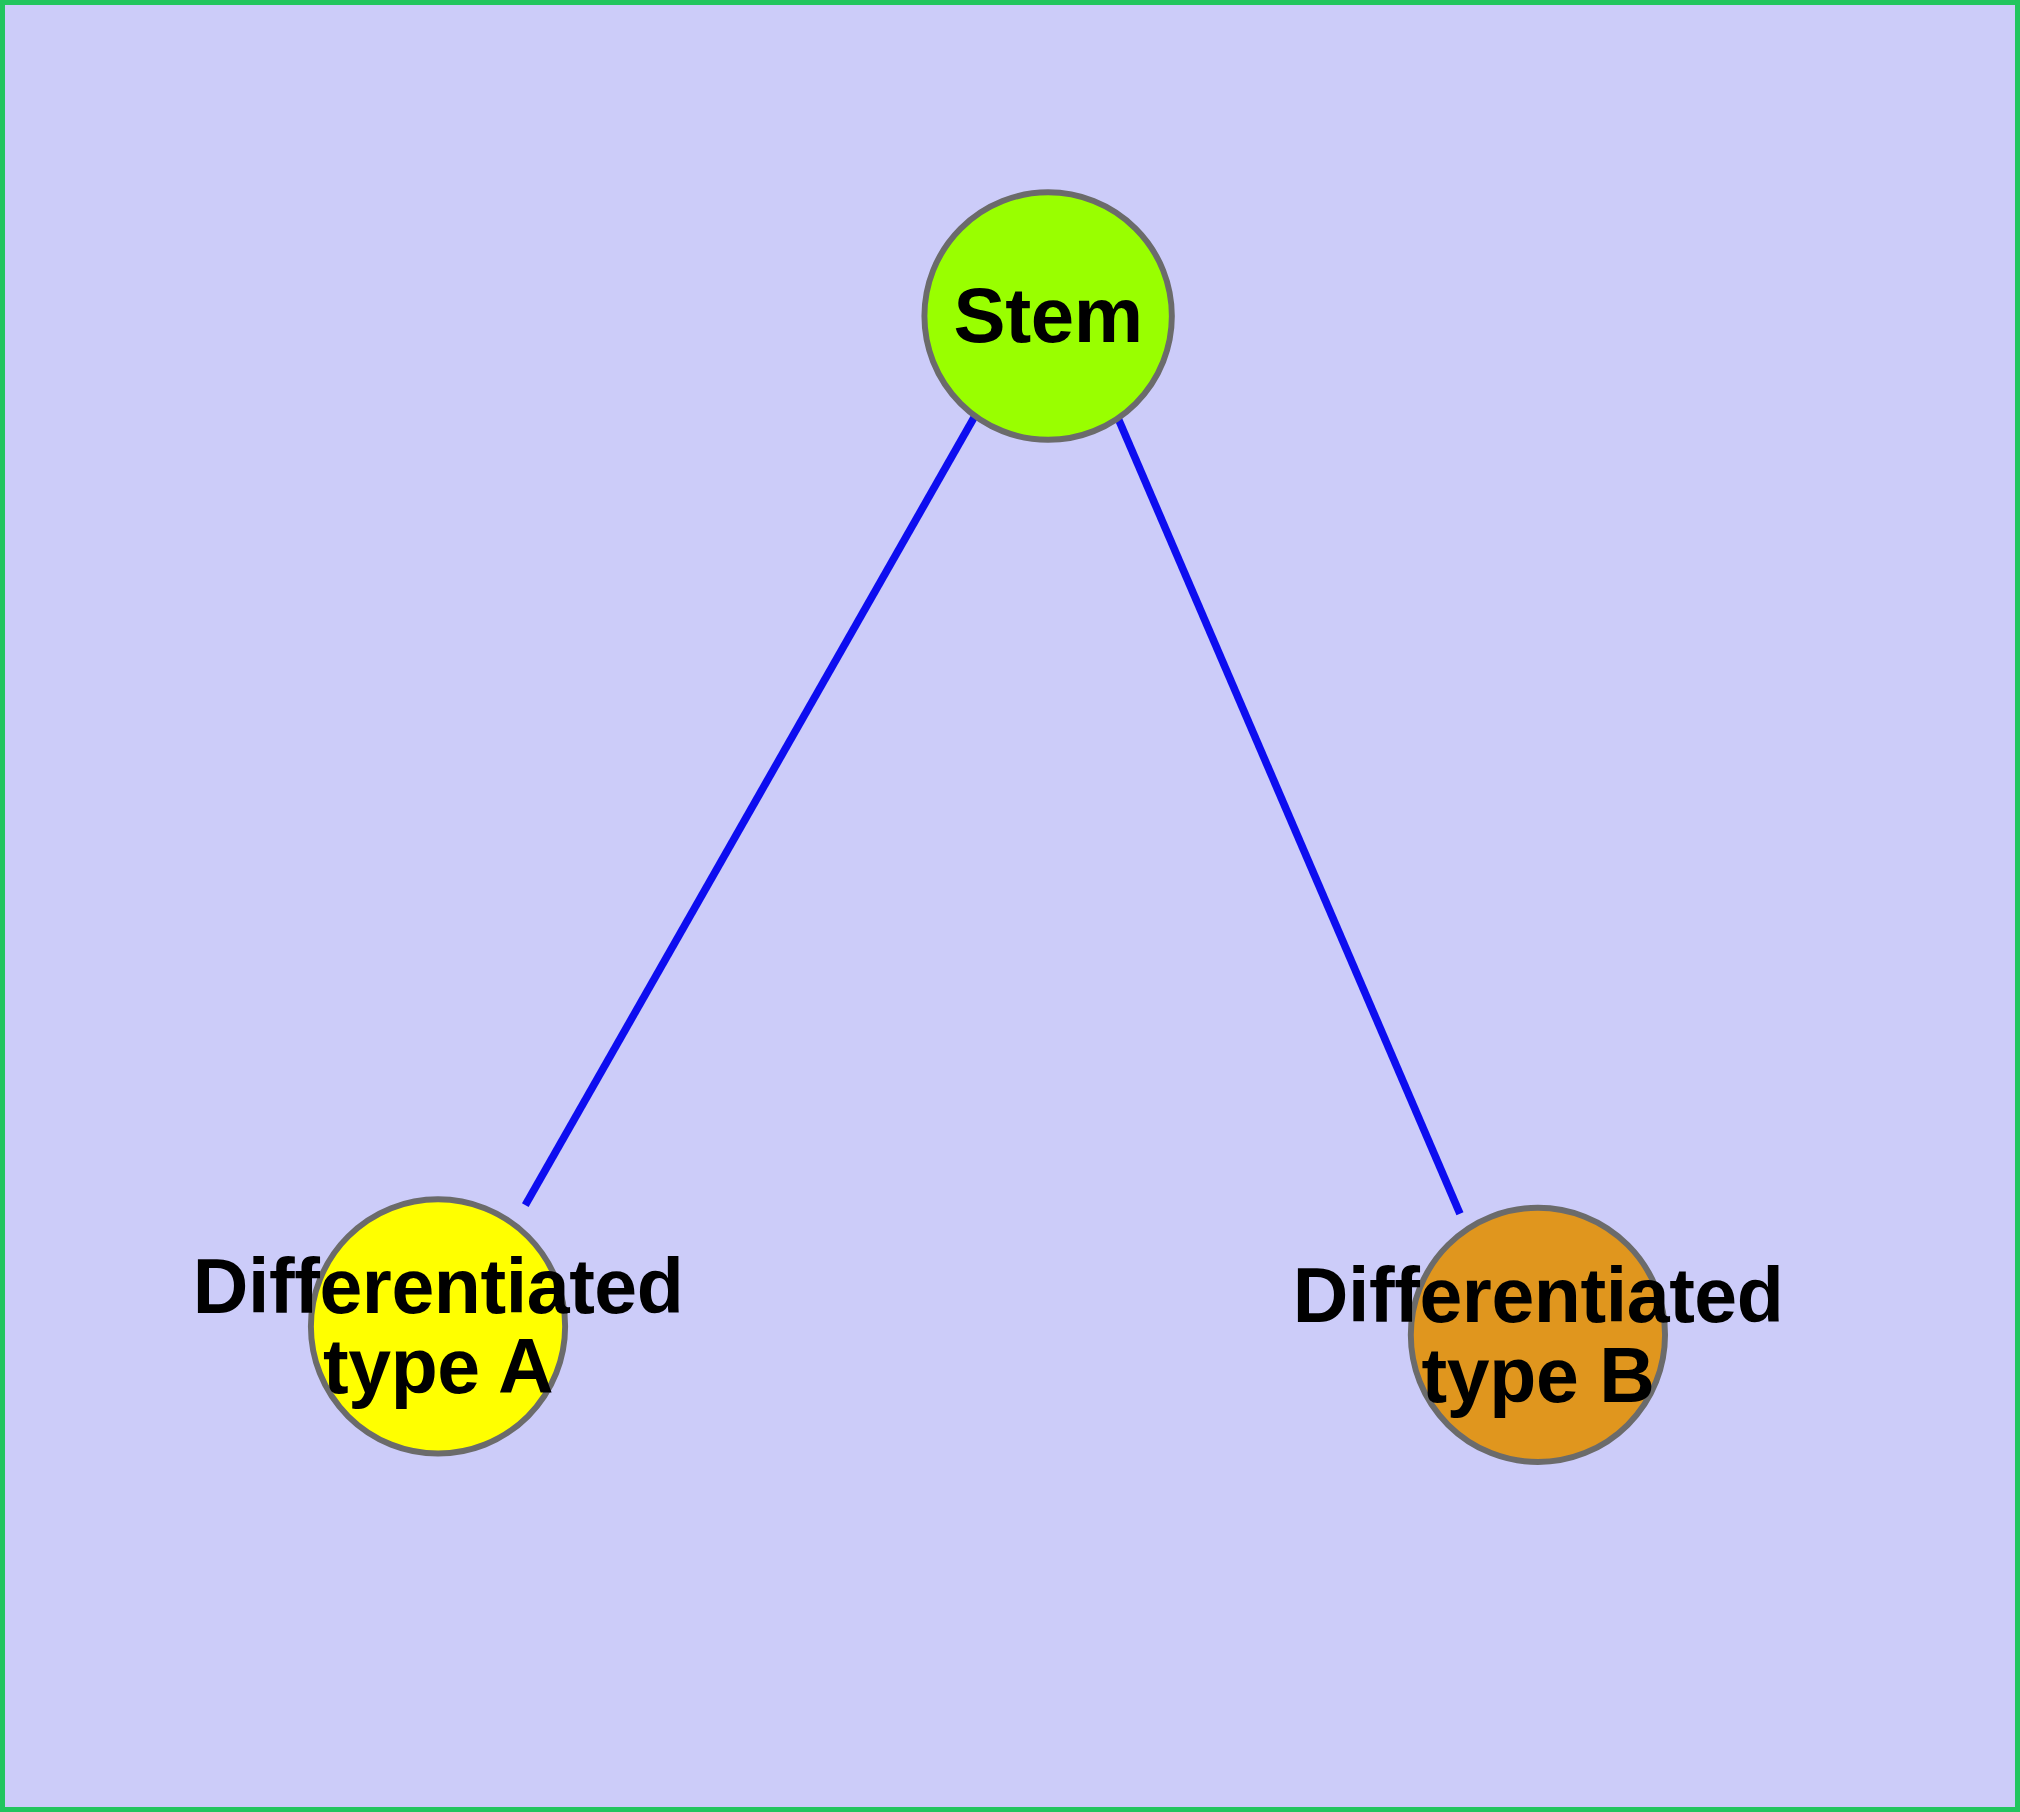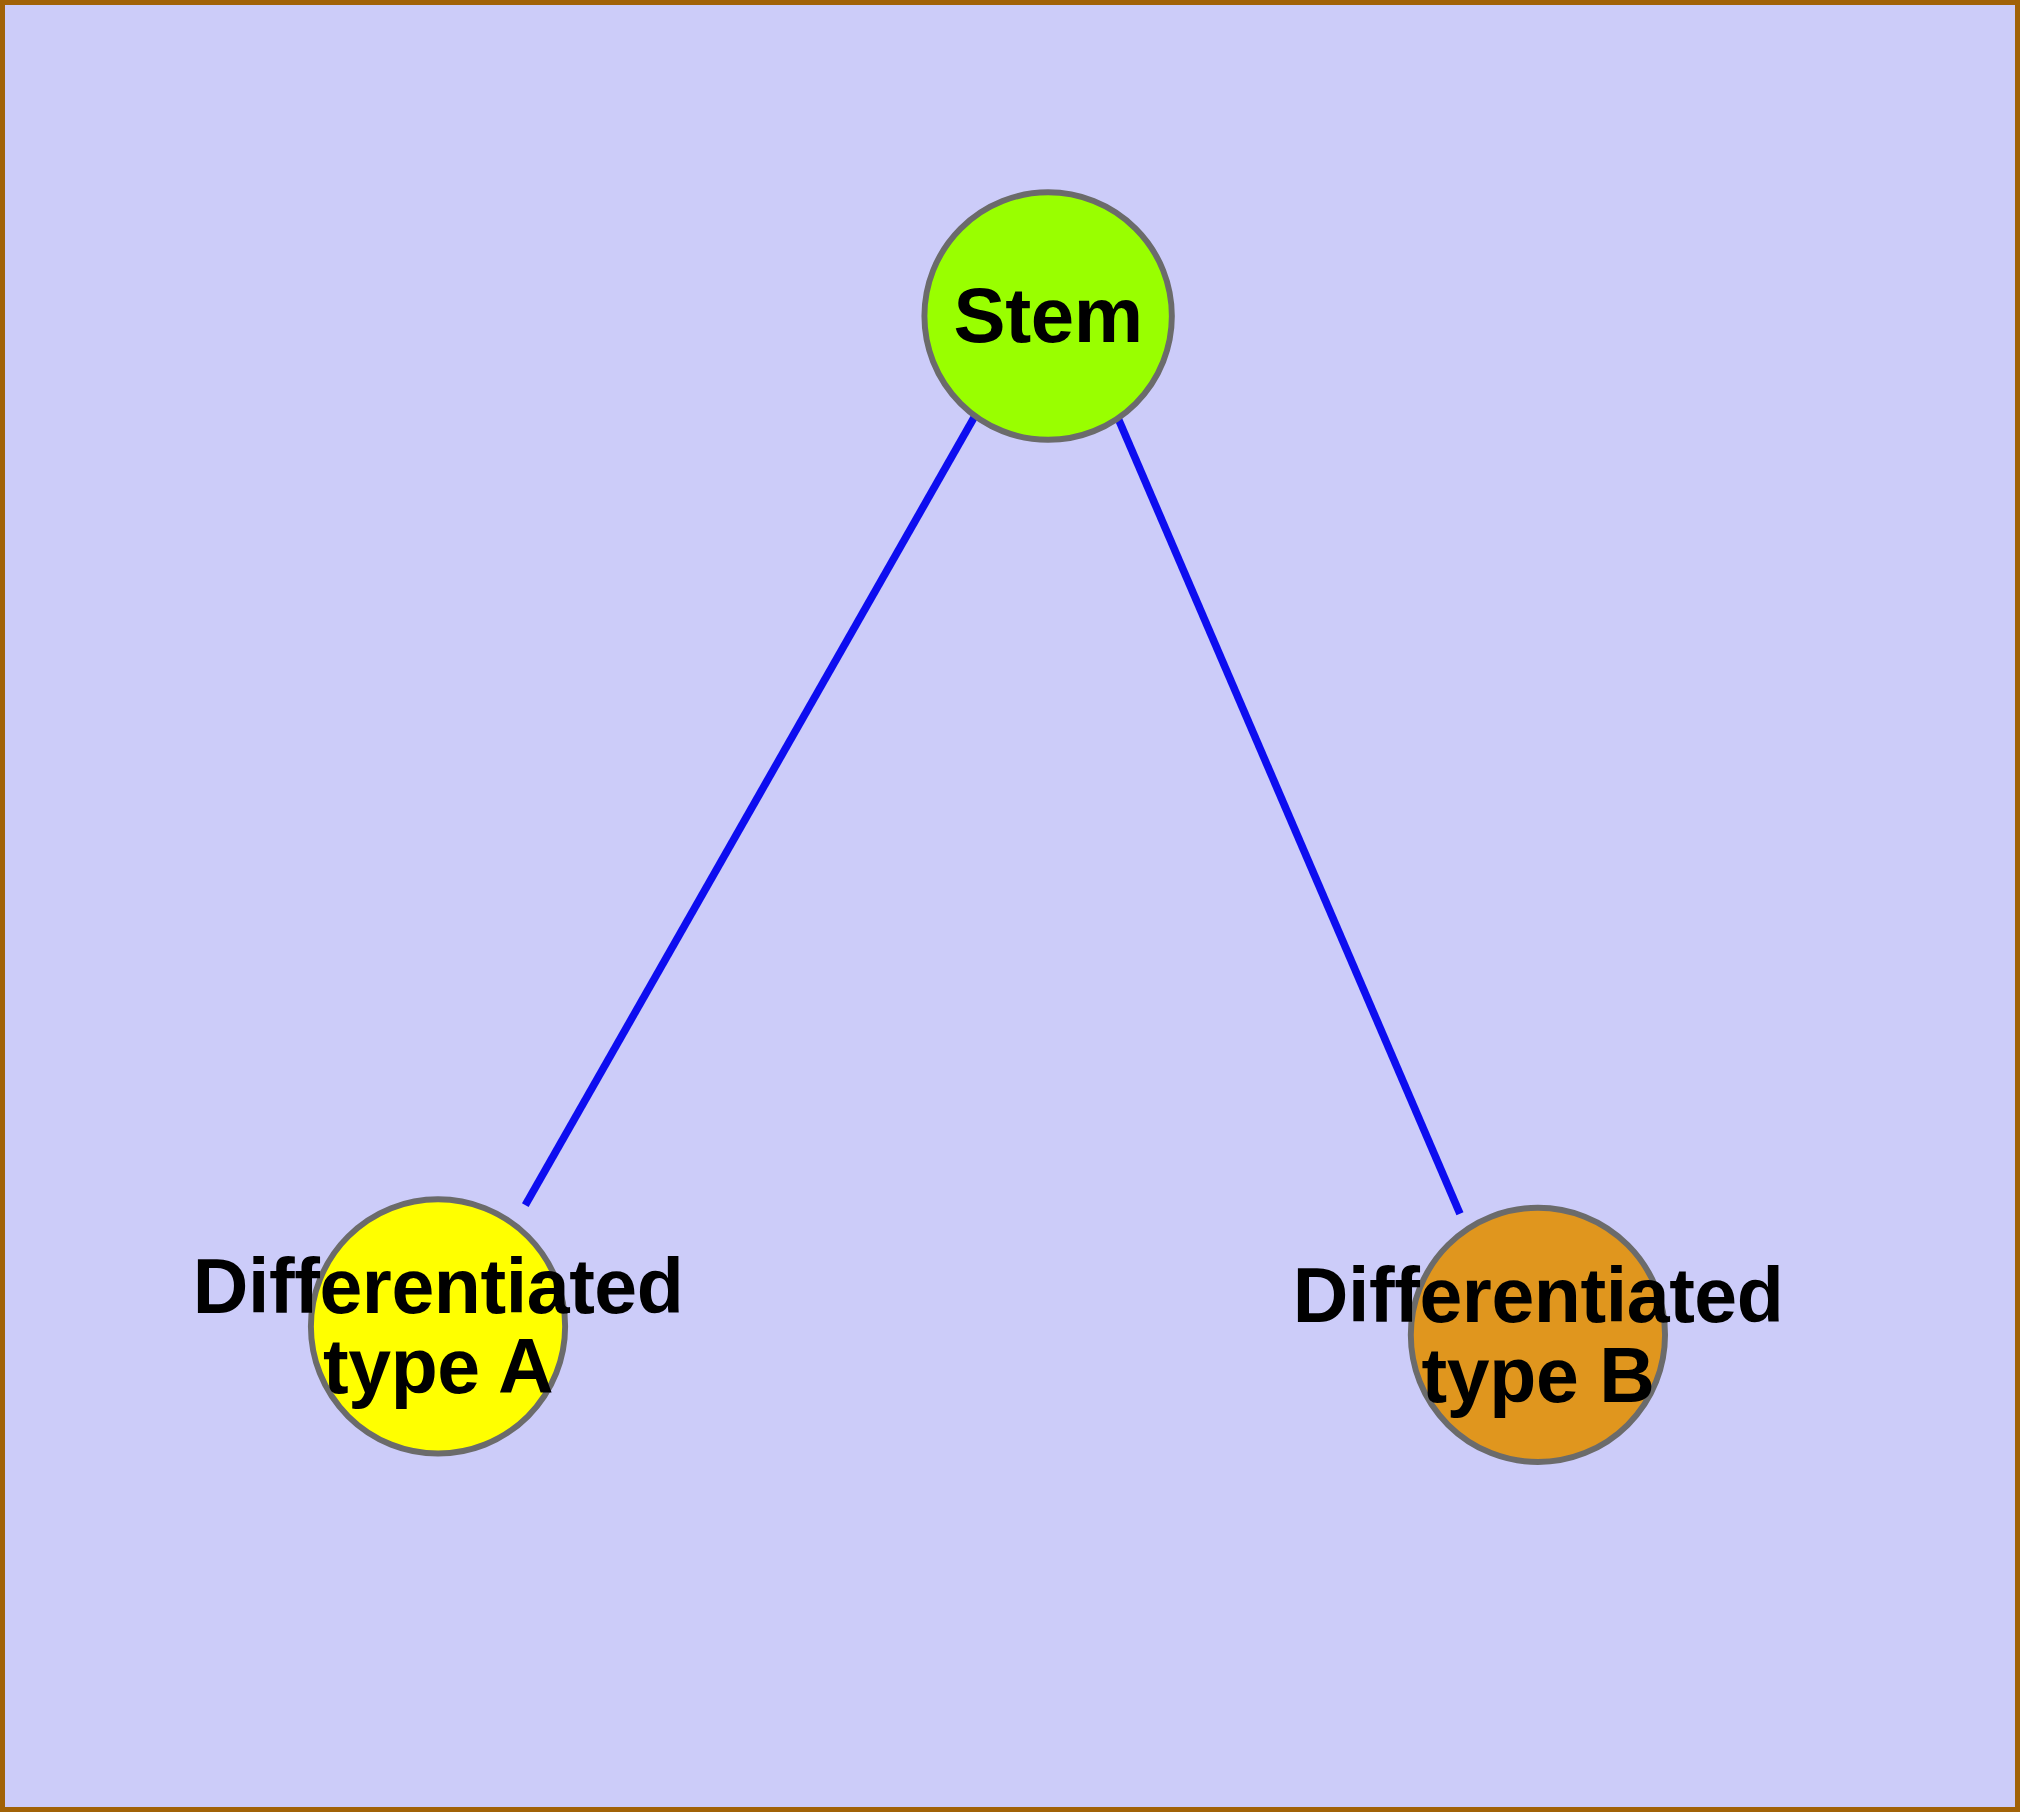--- a/index.html
+++ b/index.html
@@ -5,21 +5,21 @@
 <style>
   html, body {
     margin: 0;
     padding: 0;
     background: #ffffff;
   }
   #canvas {
     position: relative;
     width: 2021px;
     height: 1812px;
-    background: #a16207;
+    background: #22c55e;
     overflow: hidden;
     font-family: "Liberation Sans", "DejaVu Sans", sans-serif;
   }
   #plot-area {
     position: absolute;
     left: 5.1px;
     top: 5.1px;
     width: 2010px;
     height: 1802px;
     background: #ccccf9;

